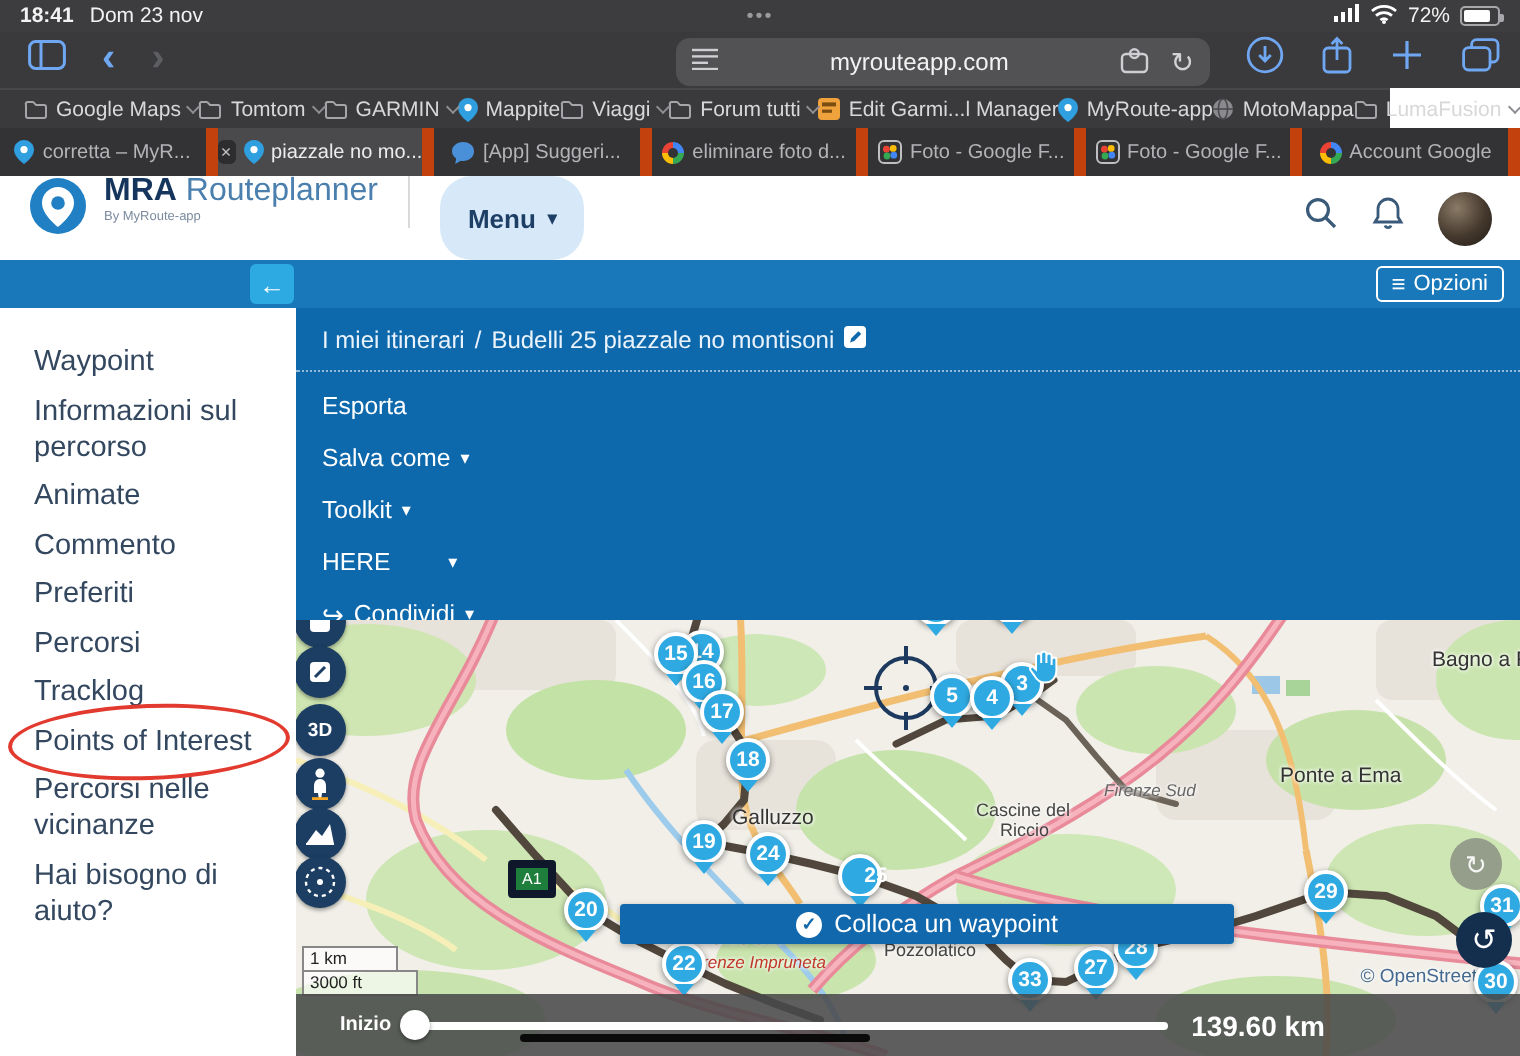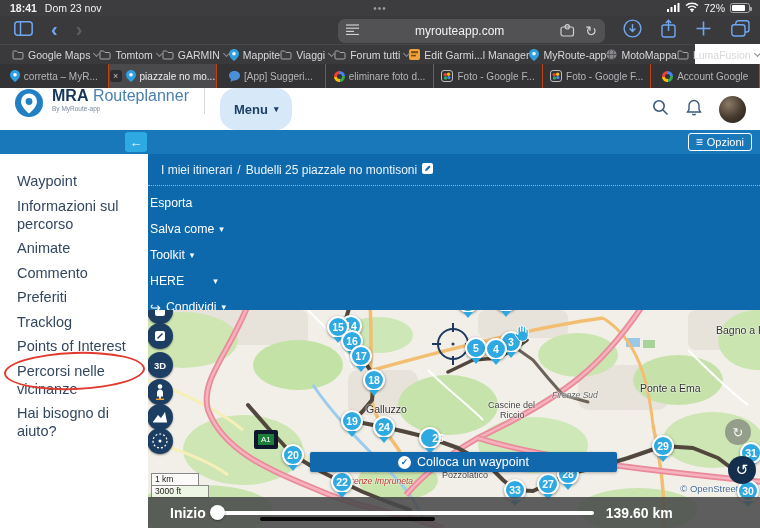--- a/index.html
+++ b/index.html
@@ -32,21 +32,21 @@
   .bookmarks-bar { position:absolute; left:0; top:44px; width:695px; height:20px; background:#3a3a3c;
     border-top:1px solid #474749; display:flex; align-items:center; justify-content:space-between; padding:0 12px; }
   .bm { display:flex; align-items:center; gap:4px; color:#d8d8da; font-size:10.5px; white-space:nowrap; }
   .bm-ch { width:5px; height:5px; border-right:1.3px solid #8e8e92; border-bottom:1.3px solid #8e8e92;
     transform:rotate(45deg); margin-top:-3px; }
   .bm-ic { display:flex; align-items:center; }
 
   
   .tab-bar { position:absolute; left:0; top:64px; width:760px; height:24px; background:#29292b; display:flex; }
   .tab { flex:1; display:flex; align-items:center; justify-content:center; gap:4px; background:#333335;
-    border-right:1px solid #c2410c; color:#b4b4b8; font-size:10px; white-space:nowrap; overflow:hidden; }
+    border-right:6px solid #c2410c; color:#b4b4b8; font-size:10px; white-space:nowrap; overflow:hidden; }
   .tab.active { background:#4a4a4c; color:#ececee; }
   .tab-x { width:12px; height:12px; background:#2d2d2f; border-radius:3px; color:#c3c3c7; font-size:9px;
     display:flex; align-items:center; justify-content:center; }
   .g-ic { width:11px; height:11px; border-radius:50%; display:inline-block; position:relative;
     background:conic-gradient(#4285F4 0 25%, #34A853 25% 50%, #FBBC05 50% 75%, #EA4335 75% 100%); }
   .g-ic::after { content:''; position:absolute; inset:3px; border-radius:50%; background:#333335; }
 
   
   .webpage { position:absolute; left:0; top:88px; width:760px; height:440px; background:#fff; }
 
@@ -76,21 +76,21 @@
   .sidebar { position:absolute; left:0; top:66px; width:148px; height:374px; background:#fff; padding:18px 0 0 17px; }
   .side-item { width:128px; font-size:14.5px; line-height:18px; color:#33475f; margin-bottom:6.5px; }
   .poi-ellipse { position:absolute; left:4px; top:198px; width:141px; height:38px; border:2.5px solid #e23a2e;
     border-radius:50%; transform:rotate(-2deg); pointer-events:none; }
 
   
   .route-panel { position:absolute; left:148px; top:66px; width:612px; height:156px; background:#0D69AC; color:#fff; }
   .breadcrumb { display:flex; align-items:center; gap:5px; padding:9px 0 0 13px; font-size:12px; color:#eaf3fb; }
   .bc-dots { border-top:1px dotted rgba(255,255,255,.55); margin-top:8px; }
   .panel-menu { padding-top:4px; }
-  .pm-row { height:26px; display:flex; align-items:center; padding-left:2px; font-size:12.3px; gap:5px; }
+  .pm-row { height:26px; display:flex; align-items:center; padding-left:13px; font-size:12.3px; gap:5px; }
   .caret { font-size:9px; }
   .caret.wide { margin-left:24px; }
   .share-glyph { font-size:13px; }
 
   
   .map { position:absolute; left:148px; top:222px; width:612px; height:218px; overflow:hidden; background:#f1efe8; }
   .map svg.bg { position:absolute; left:0; top:0; }
   .mlabel { position:absolute; font-size:10.5px; color:#333; white-space:nowrap;
     text-shadow:0 0 2px #fff, 0 0 2px #fff; }
   .mlabel.small { font-size:9px; color:#444; }
@@ -121,21 +121,21 @@
     text-shadow:0 0 2px #fff, 0 0 2px #fff; }
   .undo-btn { position:absolute; left:580px; top:146px; width:28px; height:28px; border-radius:50%;
     background:#142F4D; color:#fff; font-size:15px; display:flex; align-items:center; justify-content:center; }
   .compass-fade { position:absolute; left:577px; top:109px; width:26px; height:26px; border-radius:50%;
     background:rgba(110,110,112,.6); color:rgba(255,255,255,.9); font-size:13px; display:flex;
     align-items:center; justify-content:center; }
 
   
   .timeline { position:absolute; left:148px; top:409px; width:612px; height:31px; background:rgba(72,72,74,.87);
     display:flex; align-items:center; padding-left:22px; color:#fff; }
-  .tl-label { font-size:14px; font-weight:bold; }
+  .tl-label { font-size:10px; font-weight:bold; }
   .tl-track { position:relative; width:382px; height:4px; background:#fff; border-radius:2px; margin-left:6px; }
   .tl-thumb { position:absolute; left:-2px; top:-5.5px; width:15px; height:15px; border-radius:50%; background:#fff;
     box-shadow:0 1px 2px rgba(0,0,0,.4); }
   .tl-km { font-size:14px; font-weight:bold; margin-left:12px; white-space:nowrap; }
   .home-indicator { position:absolute; left:260px; top:429px; width:175px; height:4px; background:#0a0a0a;
     border-radius:2.5px; }
 </style>
 </head>
 <body>
 
@@ -412,20 +412,21 @@
       </div>
     </div>
 
     <div class="sidebar">
       <div class="poi-ellipse"></div>
     <div class="side-item">Waypoint</div>
         <div class="side-item">Informazioni sul percorso</div>
         <div class="side-item">Animate</div>
         <div class="side-item">Commento</div>
         <div class="side-item">Preferiti</div>
+        <div class="side-item">Percorsi</div>
         <div class="side-item">Tracklog</div>
         <div class="side-item">Points of Interest</div>
         <div class="side-item">Percorsi nelle vicinanze</div>
         <div class="side-item">Hai bisogno di aiuto?</div>
       </div>
 
     <div class="route-panel">
       <div class="breadcrumb">
         <span>I miei itinerari</span>
         <span>/</span>

